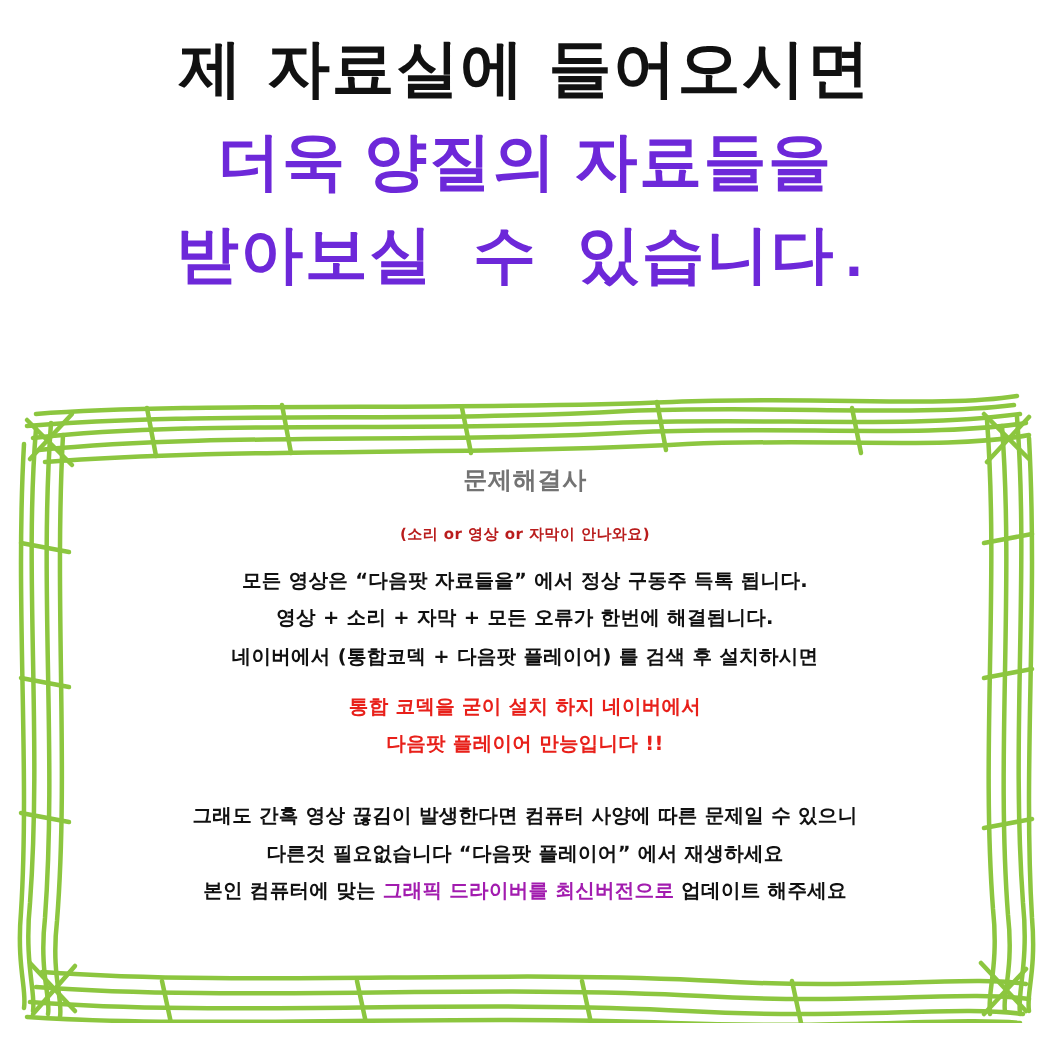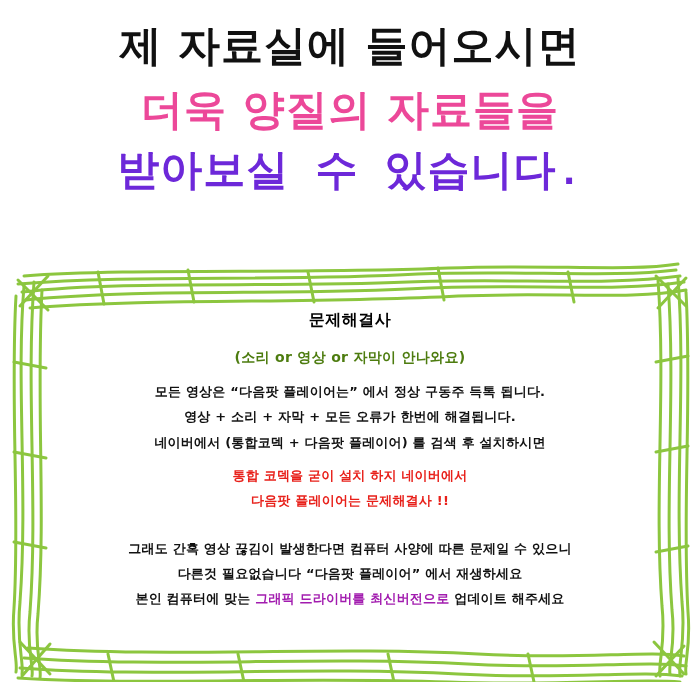--- a/index.html
+++ b/index.html
@@ -30,21 +30,21 @@
   }
   .headline-line {
     font-family: "DejaVu Sans", sans-serif;
     font-size: 42px;
     font-weight: 700;
     line-height: 1.52;
     letter-spacing: 1px;
     white-space: nowrap;
   }
   .hl-1 { color: #111111; }
-  .hl-2 { color: #ec4899; }
+  .hl-2 { color: #6d28d9; font-family: Liberation Serif, serif; }
   .hl-3 { color: #6d28d9; font-family: Liberation Mono, monospace; }
 
   
   .frame {
     position: absolute;
     left: 8px;
     top: 262px;
     width: 684px;
     height: 420px;
   }
@@ -57,29 +57,29 @@
     position: absolute;
     left: 60px;
     top: 310px;
     width: 580px;
     text-align: center;
   }
   .panel-title {
     font-family: "DejaVu Sans", sans-serif;
     font-size: 16px;
     font-weight: 700;
-    color: #000000;
+    color: #737373;
     margin-bottom: 18px;
     letter-spacing: 0.5px;
   }
   .sec-head {
     font-family: "DejaVu Sans", sans-serif;
-    font-size: 14px;
+    font-size: 10px;
     font-weight: 700;
-    color: #4d7c0f;
+    color: #b91c1c;
     margin-bottom: 12px;
     letter-spacing: 0.3px;
   }
   .body-line {
     font-family: "DejaVu Sans", sans-serif;
     font-size: 13px;
     font-weight: 700;
     color: #111111;
     line-height: 1.95;
     letter-spacing: 0.2px;
@@ -160,28 +160,28 @@
         <path d="M520,392 L526,420"></path>
       </g>
     </svg>
   </div>
 
   <div class="panel">
     <div class="panel-title">문제해결사</div>
 
     <div class="sec-head">(소리 or 영상 or 자막이 안나와요)</div>
 
-    <div class="body-line">모든 영상은 “다음팟 플레이어는” 에서 정상 구동주 득톡 됩니다.</div>
+    <div class="body-line">모든 영상은 “다음팟 자료들을” 에서 정상 구동주 득톡 됩니다.</div>
     <div class="body-line">영상 + 소리 + 자막 + 모든 오류가 한번에 해결됩니다.</div>
     <div class="body-line">네이버에서 (통합코덱 + 다음팟 플레이어) 를 검색 후 설치하시면</div>
 
     <div class="spacer-sm"></div>
 
     <div class="warn-line">통합 코덱을 굳이 설치 하지 네이버에서</div>
-    <div class="warn-line">다음팟 플레이어는 문제해결사 !!</div>
+    <div class="warn-line">다음팟 플레이어 만능입니다 !!</div>
 
     <div class="spacer-md"></div>
 
 
     <div class="body-line">그래도 간혹 영상 끊김이 발생한다면 컴퓨터 사양에 따른 문제일 수 있으니</div>
     <div class="body-line">다른것 필요없습니다 “다음팟 플레이어” 에서 재생하세요</div>
 
     <div class="body-line">
       <span>본인 컴퓨터에 맞는 </span><span class="inline-green">그래픽 드라이버를 최신버전으로</span><span> 업데이트 해주세요</span>
     </div>

